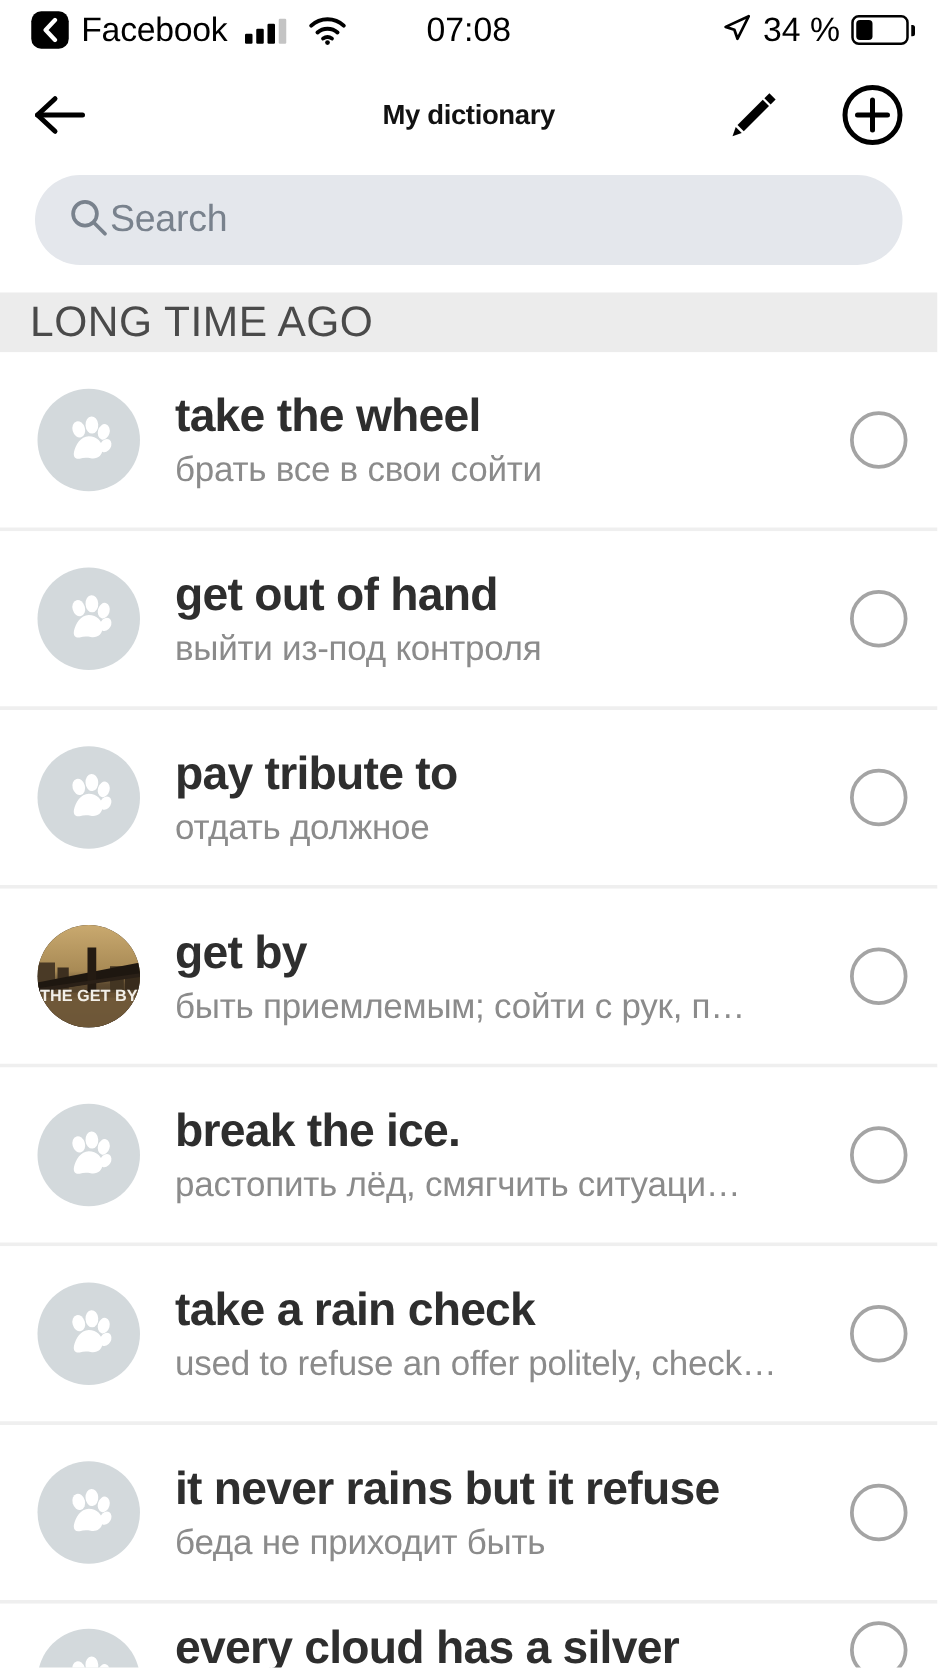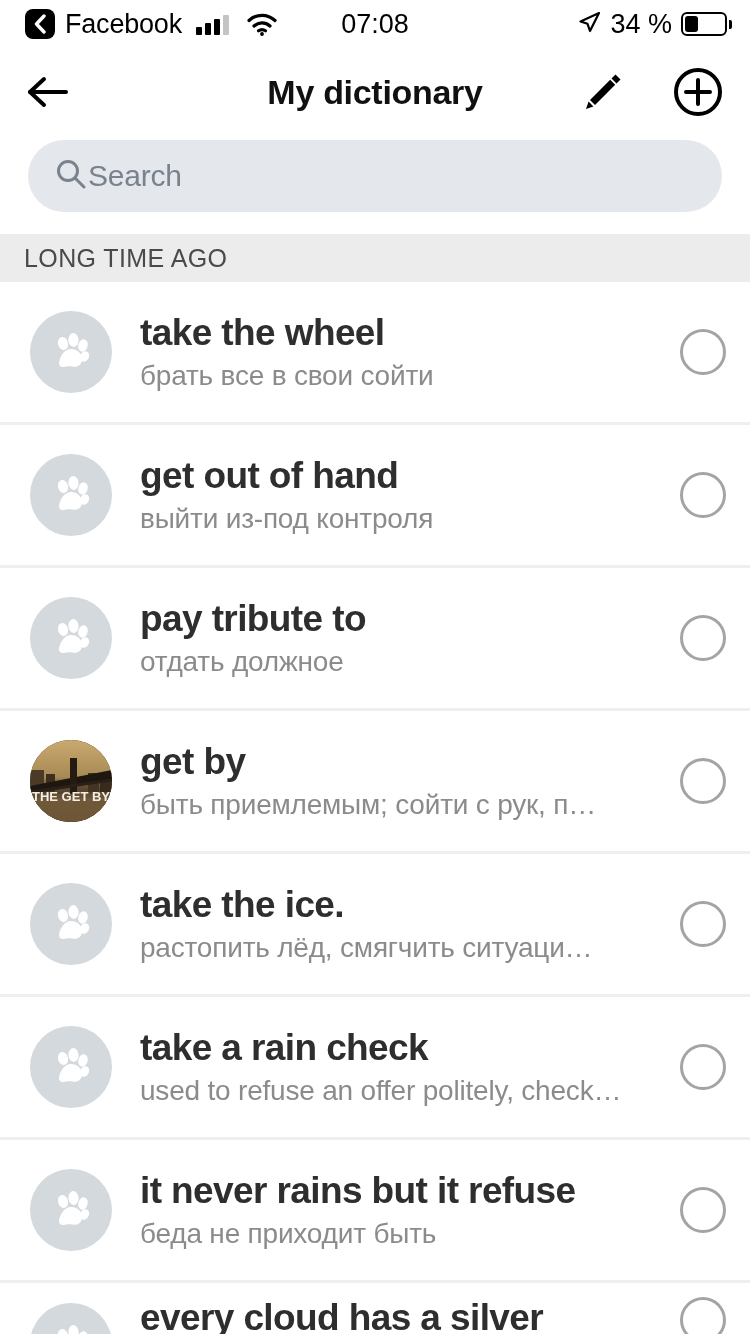--- a/index.html
+++ b/index.html
@@ -53,40 +53,40 @@
   }
 
   
   .navbar {
     height:88px; display:flex; align-items:center;
     padding:0 26px; position:relative; background:#fff;
   }
   .nav-btn { background:none; border:none; cursor:pointer; display:flex; align-items:center; justify-content:center; }
   .nav-title {
     position:absolute; left:0; right:0;
-    text-align:center; font-size:34px; font-weight:700;
+    text-align:center; font-size:22px; font-weight:700;
     color:#111; letter-spacing:-0.3px; pointer-events:none;
   }
   .nav-right { margin-left:auto; display:flex; align-items:center; gap:46px; z-index:2; }
 
   
   .search-wrap { padding:4px 28px 22px 28px; background:#fff; }
   .search-field {
     height:72px; background:#e4e7ec; border-radius:36px;
     display:flex; align-items:center; padding:0 26px; gap:0;
   }
   .search-placeholder {
     font-size:30px; color:#79828d; font-weight:400; letter-spacing:-0.2px;
   }
 
   
   .section-header {
     background:#ececec; height:48px; display:flex; align-items:center;
     padding:0 24px;
-    font-size:25px; font-weight:500; color:#4a4a4a; letter-spacing:0.4px;
+    font-size:34px; font-weight:500; color:#4a4a4a; letter-spacing:0.4px;
   }
 
   
   .list { background:#fff; }
   .row {
     position:relative; display:flex; align-items:center;
     height:143px; padding:0 24px 0 30px; background:#fff;
     border-bottom:3px solid #efefef;
   }
   .avatar {
@@ -295,21 +295,21 @@
       <div class="avatar">
         <svg width="46" height="46" viewBox="0 0 46 46">
           <ellipse cx="15" cy="14.5" rx="5" ry="6.6" fill="#fff" transform="rotate(-16 15 14.5)"></ellipse>
           <ellipse cx="25.5" cy="11" rx="5.1" ry="6.9" fill="#fff" transform="rotate(-4 25.5 11)"></ellipse>
           <ellipse cx="35" cy="16.5" rx="4.7" ry="6.3" fill="#fff" transform="rotate(16 35 16.5)"></ellipse>
           <ellipse cx="36.5" cy="27.5" rx="4.3" ry="5.6" fill="#fff" transform="rotate(30 36.5 27.5)"></ellipse>
           <path d="M23 20 C29.5 20 34 24.6 34 30.2 C34 35.4 29.8 38.6 24.6 37.6 C21 36.9 18.4 37.2 15.8 37.9 C12.4 38.8 10.4 36.2 11.2 32.6 C12.3 27.2 16.6 20 23 20 Z" fill="#fff"></path>
         </svg>
       </div>
       <div class="row-text">
-        <div class="row-title">take the ice.</div>
+        <div class="row-title">break the ice.</div>
         <div class="row-sub">растопить лёд, смягчить ситуаци…</div>
       </div>
       <div class="check-circle"></div>
     </div>
 
     <div class="row">
       <div class="avatar">
         <svg width="46" height="46" viewBox="0 0 46 46">
           <ellipse cx="15" cy="14.5" rx="5" ry="6.6" fill="#fff" transform="rotate(-16 15 14.5)"></ellipse>
           <ellipse cx="25.5" cy="11" rx="5.1" ry="6.9" fill="#fff" transform="rotate(-4 25.5 11)"></ellipse>

